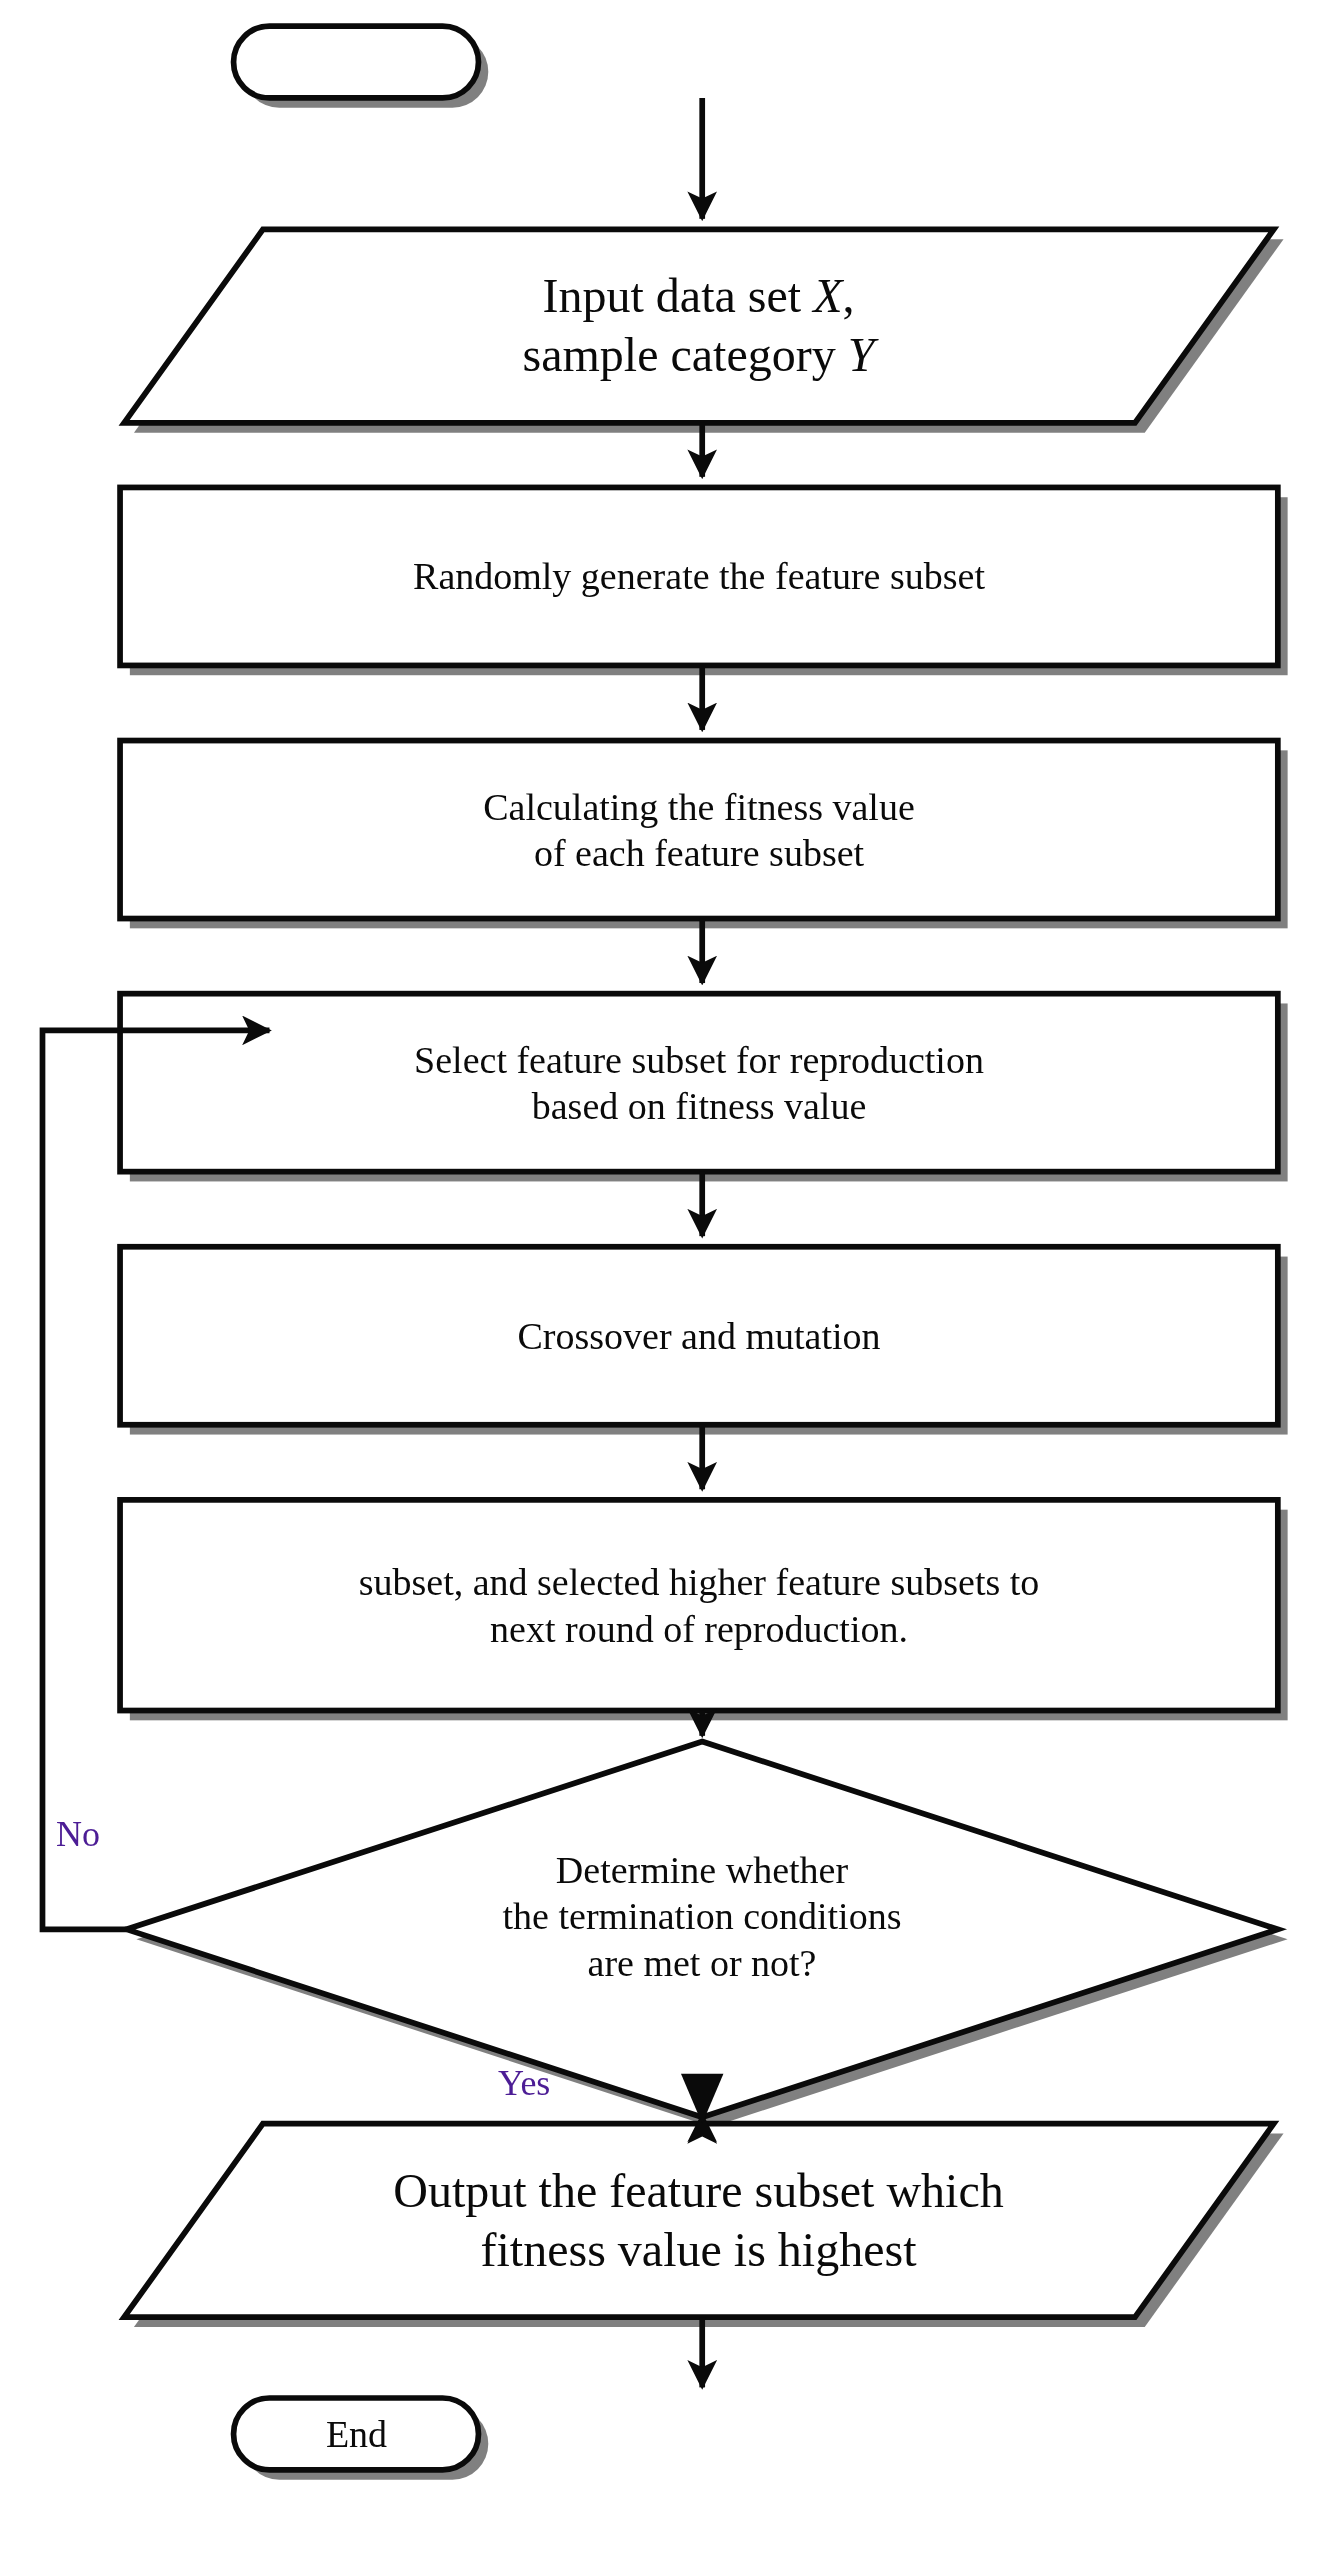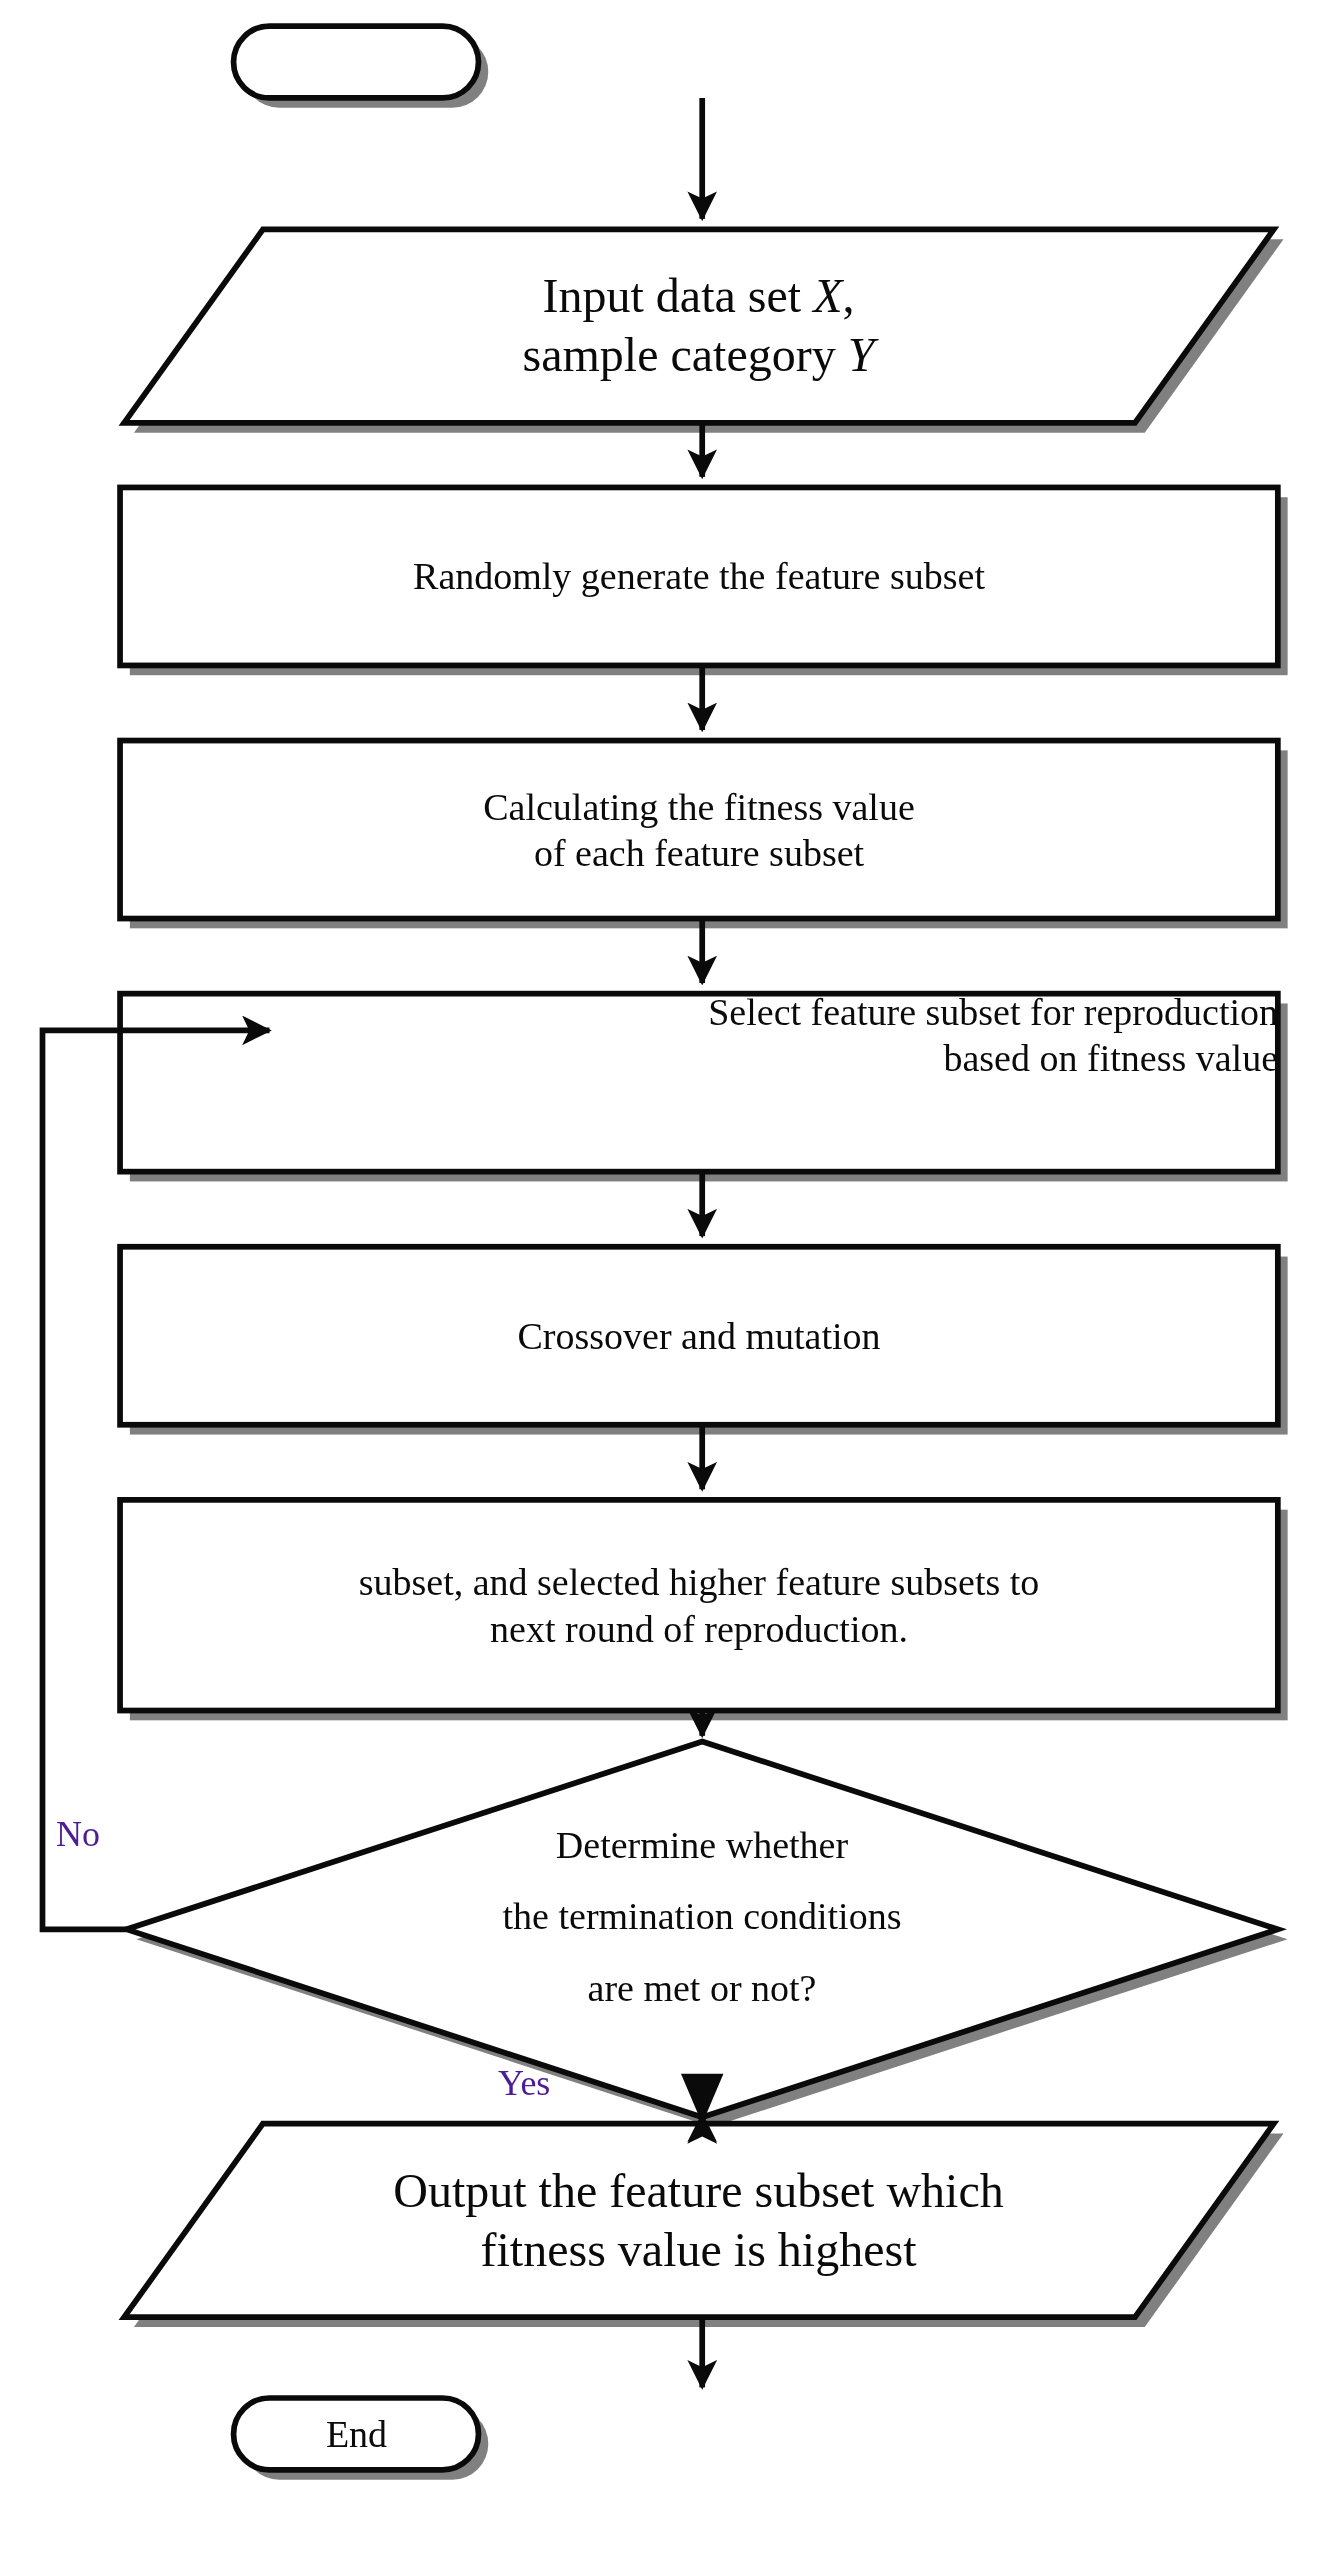--- a/index.html
+++ b/index.html
@@ -116,35 +116,35 @@
 
   <div class="node-text t-proc" style="left:120px; top:487px; width:1158px; height:178px;">
     <span class="ln">Randomly generate the feature subset</span>
   </div>
 
   <div class="node-text t-proc" style="left:120px; top:741px; width:1158px; height:178px;">
     <span class="ln">Calculating the fitness value</span>
     <span class="ln">of each feature subset</span>
   </div>
 
-  <div class="node-text t-proc" style="left:120px; top:946px; width:1158px; height:178px;align-items:flex-end;">
+  <div class="node-text t-proc" style="left:120px; top:994px; width:1158px; height:178px;">
     <span class="ln">Select feature subset for reproduction</span>
     <span class="ln">based on fitness value</span>
   </div>
 
   <div class="node-text t-proc" style="left:120px; top:1247px; width:1158px; height:178px;">
     <span class="ln">Crossover and mutation</span>
   </div>
 
   <div class="node-text t-proc" style="left:120px; top:1500px; width:1158px; height:211px;">
     <span class="ln">subset, and selected higher feature subsets to</span>
     <span class="ln">next round of reproduction.</span>
   </div>
 
-  <div class="node-text t-dec" style="left:294px; top:1782px; width:816px; height:269px;gap:25px;">
+  <div class="node-text t-dec" style="left:294px; top:1782px; width:816px; height:269px;">
     <span class="ln">Determine whether</span>
     <span class="ln">the termination conditions</span>
     <span class="ln">are met or not?</span>
   </div>
 
   <div class="node-text t-io" style="left:188px; top:2124px; width:1021px; height:194px;">
     <span class="ln">Output the feature subset which</span>
     <span class="ln">fitness value is highest</span>
   </div>
 

